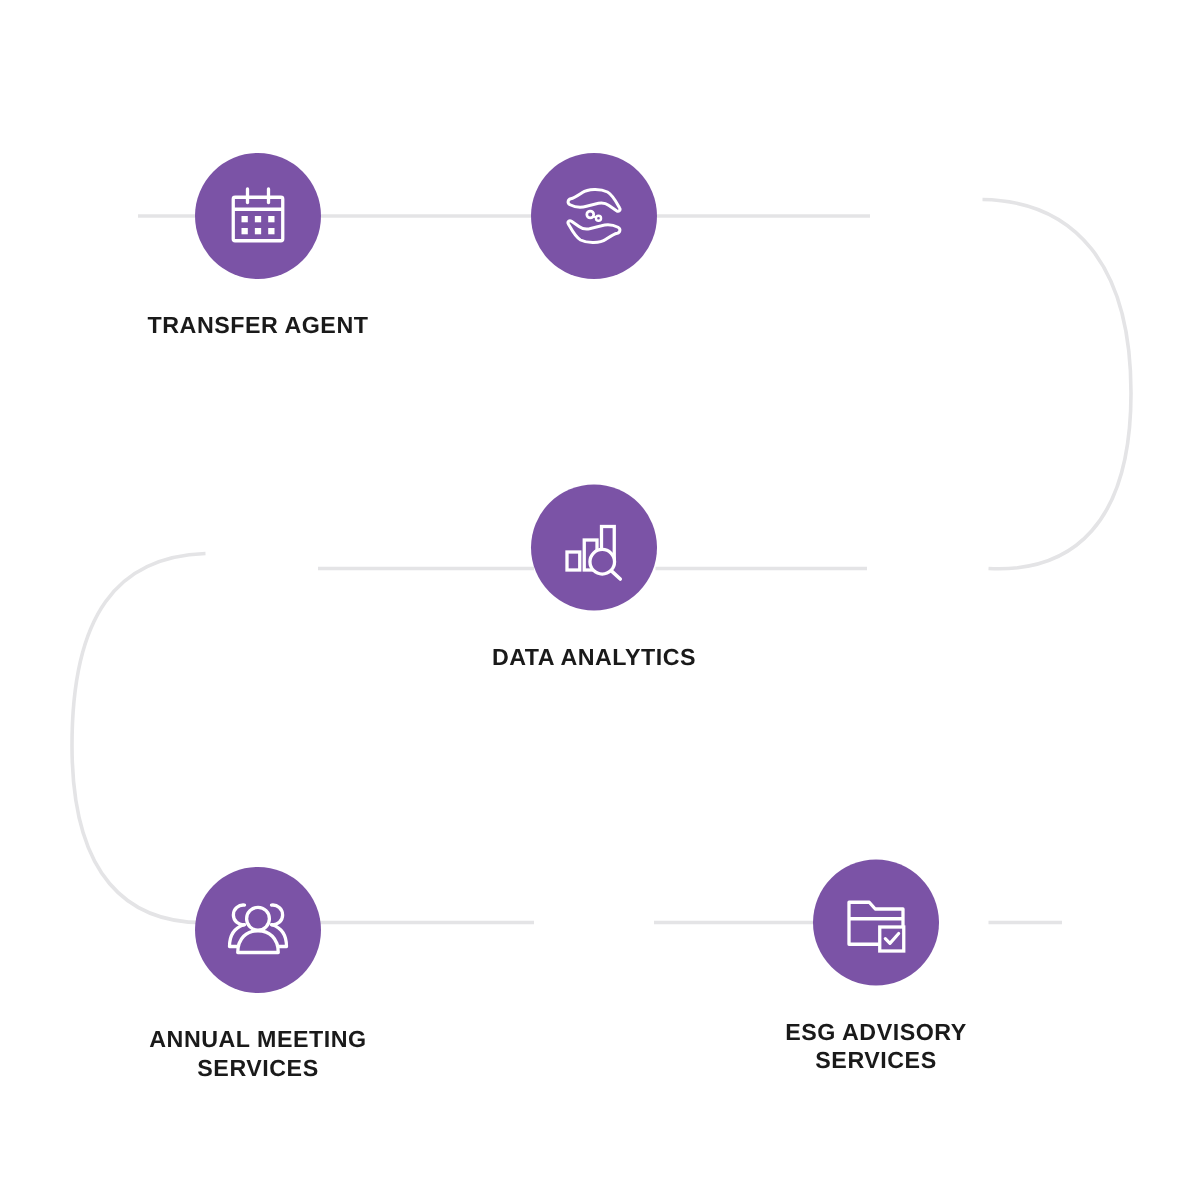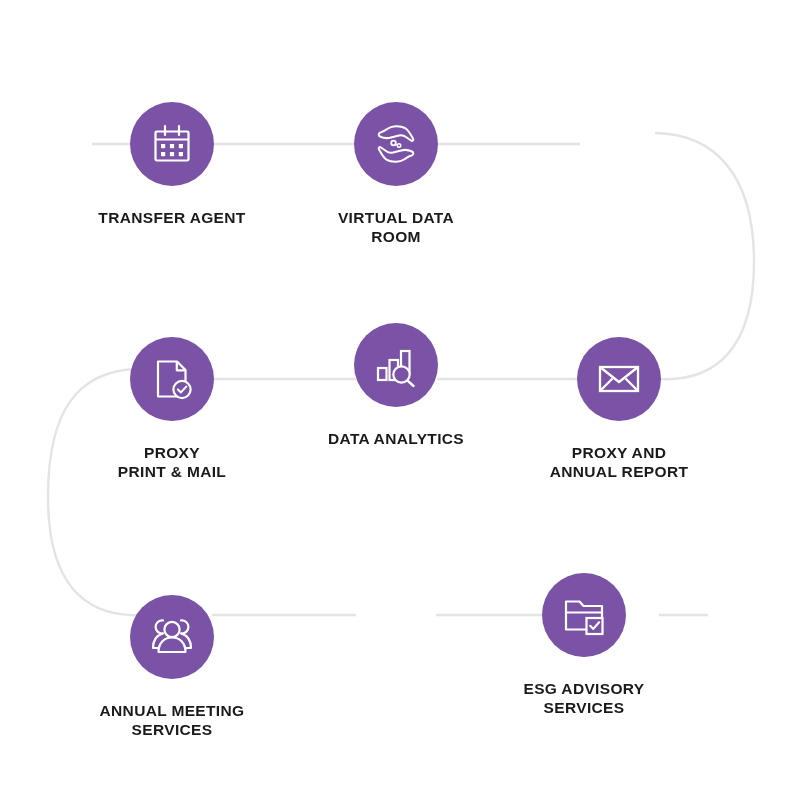--- a/index.html
+++ b/index.html
@@ -101,65 +101,39 @@
   <div class="node" style="left:396px; top:102px;">
     <div class="node-circle" style="background:#7B53A6;">
       <svg class="node-icon" viewBox="0 0 50 50">
         <path d="M34 9 C29 6.5 21 6.8 17 9.5 C14 11.5 12 13 9.5 13.5 C7.5 14 7 16.5 9 17.5 C12 19 16.5 19.5 20 18.5 L28 16.5 C30.5 16 33 16.5 35 18 L40 21.5 C41.5 22.5 43 21 42 19.5 C40 16 37.5 11 34 9 Z" fill="none" stroke="#ffffff" stroke-width="2"></path>
         <path d="M16 41 C21 43.5 29 43.2 33 40.5 C36 38.5 38 37 40.5 36.5 C42.5 36 43 33.5 41 32.5 C38 31 33.5 30.5 30 31.5 L22 33.5 C19.5 34 17 33.5 15 32 L10 28.5 C8.5 27.5 7 29 8 30.5 C10 34 12.5 39 16 41 Z" fill="none" stroke="#ffffff" stroke-width="2"></path>
         <circle cx="22.5" cy="24" r="2.3" fill="none" stroke="#ffffff" stroke-width="1.8"></circle>
         <circle cx="28" cy="26.5" r="1.7" fill="none" stroke="#ffffff" stroke-width="1.6"></circle>
         <line x1="24.4" y1="25.3" x2="26.4" y2="25.9" stroke="#ffffff" stroke-width="1.4"></line>
       </svg>
     </div>
-    <div class="node-label">VIRTUAL DATA
-ROOM</div>
   </div>
 
 
-  <div class="node" style="left:172px; top:337px;">
-    <div class="node-circle" style="background:#7B53A6;">
-      <svg class="node-icon" viewBox="0 0 50 50">
-        <path d="M11 7.5 L30 7.5 L38.5 16 L38.5 42.5 L11 42.5 Z" fill="none" stroke="#ffffff" stroke-width="2.2" stroke-linejoin="round"></path>
-        <polyline points="29.8,7.5 29.8,16.3 38.4,16.3" fill="none" stroke="#ffffff" stroke-width="2.2" stroke-linejoin="round"></polyline>
-        <circle cx="35" cy="35.5" r="8.6" fill="#7B53A6" stroke="#ffffff" stroke-width="2.2"></circle>
-        <polyline points="30.9,35.4 33.9,38.4 39.3,32.6" fill="none" stroke="#ffffff" stroke-width="2.1" stroke-linecap="round" stroke-linejoin="round"></polyline>
-      </svg>
-    </div>
-    <div class="node-label">PROXY
-PRINT &amp; MAIL</div>
-  </div>
 
   <div class="node" style="left:396px; top:323px;">
     <div class="node-circle" style="background:#7B53A6;">
       <svg class="node-icon" viewBox="0 0 50 50">
         <rect x="7" y="28" width="8.5" height="12" fill="none" stroke="#ffffff" stroke-width="2.2"></rect>
         <rect x="18.5" y="20" width="8.5" height="20" fill="none" stroke="#ffffff" stroke-width="2.2"></rect>
         <rect x="30" y="11" width="8.5" height="22" fill="none" stroke="#ffffff" stroke-width="2.2"></rect>
         <circle cx="30.5" cy="34.5" r="8.2" fill="#7B53A6" stroke="#ffffff" stroke-width="2.2"></circle>
         <line x1="36.6" y1="40.6" x2="42.5" y2="46" stroke="#ffffff" stroke-width="2.4" stroke-linecap="round"></line>
       </svg>
     </div>
     <div class="node-label">DATA ANALYTICS</div>
   </div>
 
-  <div class="node" style="left:619px; top:337px;">
-    <div class="node-circle" style="background:#7B53A6;">
-      <svg class="node-icon" viewBox="0 0 50 50">
-        <rect x="6" y="13" width="38" height="24" fill="none" stroke="#ffffff" stroke-width="2.3"></rect>
-        <polyline points="6,13 25,28 44,13" fill="none" stroke="#ffffff" stroke-width="2.3" stroke-linejoin="round"></polyline>
-        <line x1="6" y1="37" x2="18.5" y2="24.5" stroke="#ffffff" stroke-width="2.3"></line>
-        <line x1="44" y1="37" x2="31.5" y2="24.5" stroke="#ffffff" stroke-width="2.3"></line>
-      </svg>
-    </div>
-    <div class="node-label">PROXY AND
-ANNUAL REPORT</div>
-  </div>
 
-  <div class="node" style="left:172px; top:595px;">
+  <div class="node" style="left:172px; top:578px;">
     <div class="node-circle" style="background:#7B53A6;">
       <svg class="node-icon" viewBox="0 0 50 50">
         <path d="M16 21.5 A6.6 6.6 0 1 1 16 8.4" fill="none" stroke="#ffffff" stroke-width="2.2" stroke-linecap="round"></path>
         <path d="M15.5 21.5 C9.5 23.5 6 28.5 6 36 L12 36" fill="none" stroke="#ffffff" stroke-width="2.2" stroke-linecap="round" stroke-linejoin="round"></path>
         <path d="M34 21.5 A6.6 6.6 0 1 0 34 8.4" fill="none" stroke="#ffffff" stroke-width="2.2" stroke-linecap="round"></path>
         <path d="M34.5 21.5 C40.5 23.5 44 28.5 44 36 L38 36" fill="none" stroke="#ffffff" stroke-width="2.2" stroke-linecap="round" stroke-linejoin="round"></path>
         <circle cx="25" cy="17.5" r="7.6" fill="#7B53A6" stroke="#ffffff" stroke-width="2.2"></circle>
         <path d="M11.5 40 C11.5 30.5 17.5 25.5 25 25.5 C32.5 25.5 38.5 30.5 38.5 40 Z" fill="#7B53A6" stroke="#ffffff" stroke-width="2.2" stroke-linejoin="round"></path>
       </svg>
     </div>

